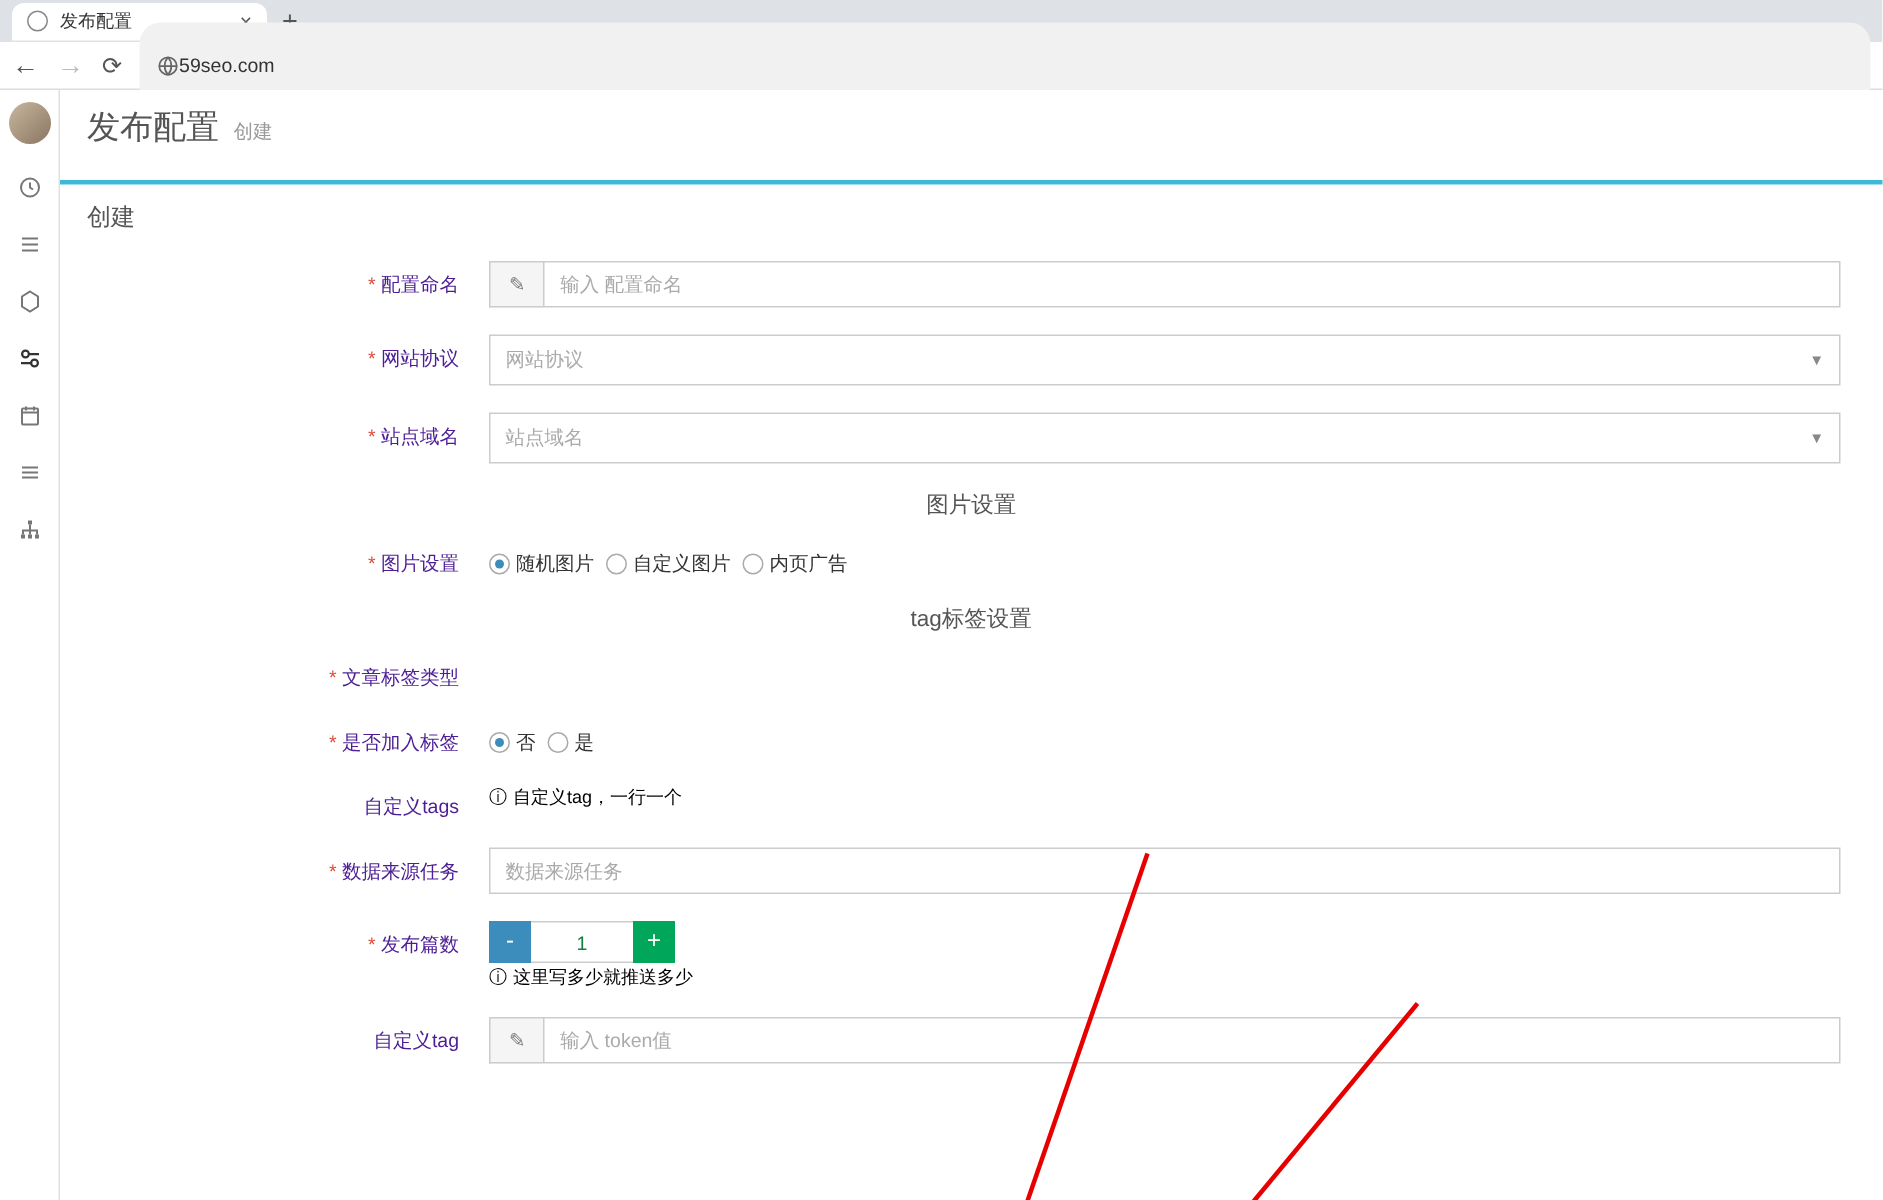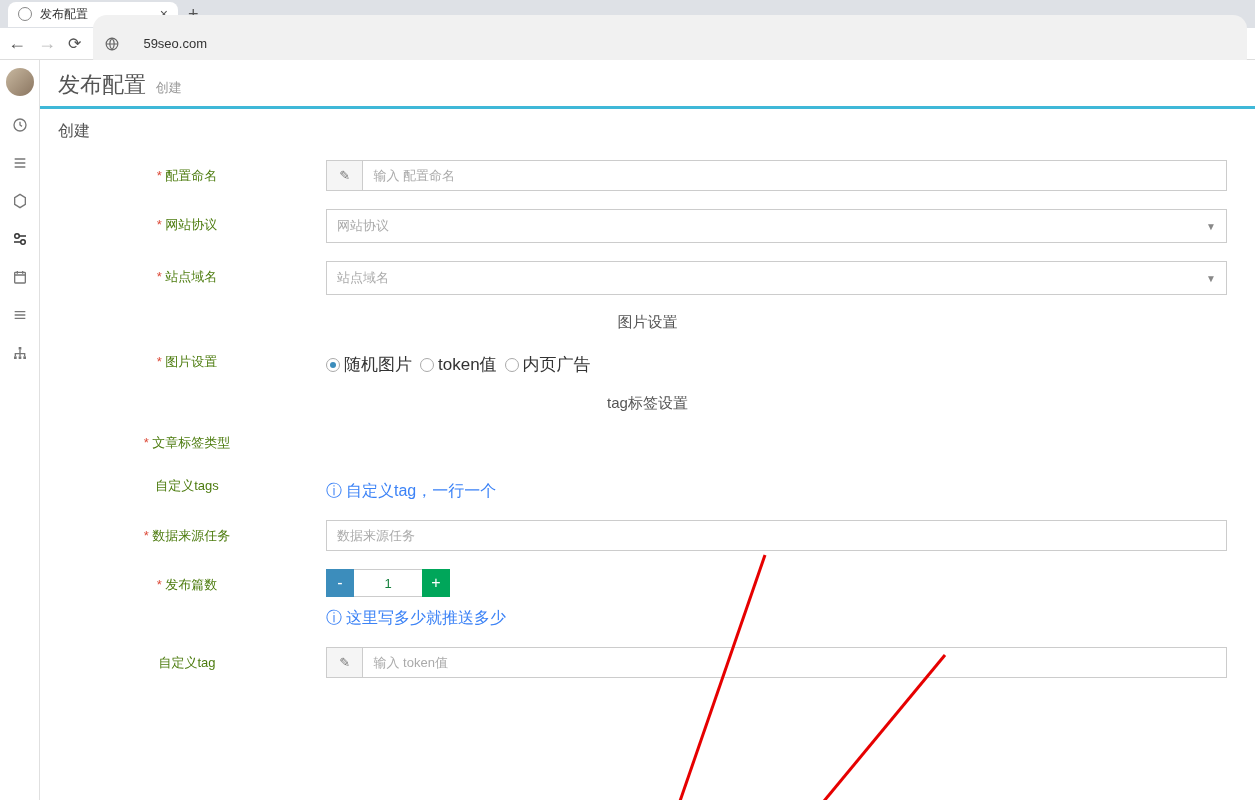--- a/index.html
+++ b/index.html
@@ -9,58 +9,58 @@
   .browser-chrome { background: #dee1e6; }
   .tab-bar { display: flex; align-items: center; height: 28px; padding-left: 8px; }
   .tab { background: #fff; border-radius: 8px 8px 0 0; padding: 4px 10px; display: flex; align-items: center; gap: 8px; font-size: 12px; min-width: 170px; }
   .tab-icon { width: 14px; height: 14px; border: 1px solid #888; border-radius: 50%; display: inline-block; position: relative; }
   .tab-close { cursor: pointer; color: #555; font-size: 14px; margin-left: auto; }
   .new-tab { color: #555; font-size: 18px; padding: 0 10px; cursor: pointer; }
   .addr-bar { background: #fff; display: flex; align-items: center; height: 32px; padding: 0 8px; gap: 12px; border-bottom: 1px solid #ddd; }
   .nav-arrow { color: #555; font-size: 18px; cursor: pointer; }
   .nav-arrow.disabled { color: #bbb; }
   .reload { font-size: 16px; }
-  .addr-box { flex: 1; display: flex; align-items: center; background: #f1f1f1; border-radius: 14px; padding: 21px 12px; gap: 24px; }
+  .addr-box { flex: 1; display: flex; align-items: center; background: #f1f1f1; border-radius: 14px; padding: 21px 12px; gap: 0; }
   .addr-box .site-icon { width: 14px; height: 14px; display: inline-block; }
   
   
   .app { display: flex; height: calc(100vh - 60px); }
   .sidebar { width: 40px; background: #fff; border-right: 1px solid #e0e0e0; display: flex; flex-direction: column; align-items: center; padding-top: 8px; gap: 20px; }
   .avatar { width: 28px; height: 28px; border-radius: 50%; background: linear-gradient(135deg,#c8b8a0,#8a7560); }
   .side-icon { width: 18px; height: 18px; color: #777; cursor: pointer; display: flex; align-items: center; justify-content: center; }
   .side-icon.active { color: #333; }
   
   .main { flex: 1; overflow-y: auto; background: #fff; }
-  .page-header { padding: 10px 18px 6px; border-bottom: 3px solid #3fb8d8; }
+  .page-header { padding: 10px 18px 20px; border-bottom: 3px solid #3fb8d8; }
   .page-title { font-size: 22px; color: #555; font-weight: 400; display: inline; }
   .page-sub { font-size: 13px; color: #999; margin-left: 6px; }
   .section-title { font-size: 16px; color: #555; padding: 12px 18px 8px; }
   
   .form { padding: 10px 28px 40px; position: relative; }
   .form-row { display: flex; align-items: flex-start; margin-bottom: 18px; }
-  .form-label { width: 258px; text-align: center; padding-right: 20px; padding-top: 7px; font-size: 13px; color: #4d7c0f; }
+  .form-label { width: 258px; text-align: right; padding-right: 20px; padding-top: 7px; font-size: 13px; color: #4c1d95; }
   .required::before { content: "* "; color: #dd4b39; }
   .form-control-wrap { flex: 1; max-width: 920px; }
   
   .input-group { display: flex; }
   .input-prefix { width: 38px; border: 1px solid #ccc; border-right: none; background: #f5f5f5; display: flex; align-items: center; justify-content: center; color: #777; }
   .form-input, .form-select, .form-textarea { width: 100%; border: 1px solid #ccc; padding: 7px 10px; font-size: 13px; font-family: inherit; color: #15803d; }
   .form-input::placeholder, .form-textarea::placeholder { color: #aaa; }
   .form-select { display: flex; justify-content: space-between; align-items: center; color: #aaa; cursor: pointer; background: #fff; }
   .form-select .caret { color: #888; font-size: 10px; }
   .form-textarea { min-height: 106px; resize: vertical; }
   
   .center-heading { text-align: center; font-size: 15px; color: #555; margin: 8px 0 14px; }
   
   .radio-group { display: flex; flex-wrap: wrap; gap: 14px 8px; padding-top: 7px; }
-  .radio-item { display: flex; align-items: center; gap: 4px; cursor: pointer; font-size: 17px; }
+  .radio-item { display: flex; align-items: center; gap: 4px; cursor: pointer; font-size: 13px; }
   .radio-dot { width: 14px; height: 14px; border: 1px solid #aaa; border-radius: 50%; display: inline-block; position: relative; background: #fff; }
   .radio-item.checked .radio-dot::after { content: ""; position: absolute; width: 6px; height: 6px; background: #3c8dbc; border-radius: 50%; top: 3px; left: 3px; }
   
-  .help-text { color: #3b82f6; font-size: 16px; margin-top: 11px; }
+  .help-text { color: #000000; font-size: 12px; margin-top: 1px; }
   .help-text .info-icon { margin-right: 4px; }
   
   .stepper { display: flex; }
   .step-btn { width: 28px; height: 28px; border: none; color: #fff; font-size: 16px; cursor: pointer; }
   .step-minus { background: #3c8dbc; }
   .step-plus { background: #00a65a; }
   .step-val { width: 68px; text-align: center; border: 1px solid #ccc; border-left: none; border-right: none; }
   .arrow-svg { position: absolute; pointer-events: none; }
 </style>
 </head>
@@ -181,36 +181,51 @@
       <div class="form-row">
         <div class="form-label required">图片设置</div>
         <div class="form-control-wrap">
           <div class="radio-group" id="rg-img">
               <label class="radio-item checked">
                 <span class="radio-dot"></span>
                 <span>随机图片</span>
               </label>
               <label class="radio-item">
                 <span class="radio-dot"></span>
-                <span>token值</span>
+                <span>自定义图片</span>
               </label>
               <label class="radio-item">
                 <span class="radio-dot"></span>
                 <span>内页广告</span>
               </label>
             </div>
         </div>
       </div>
 
       <div class="center-heading">tag标签设置</div>
 
       <div class="form-row">
         <div class="form-label required">文章标签类型</div>
       </div>
 
+      <div class="form-row">
+        <div class="form-label required">是否加入标签</div>
+        <div class="form-control-wrap">
+          <div class="radio-group" id="rg-addtag">
+              <label class="radio-item checked">
+                <span class="radio-dot"></span>
+                <span>否</span>
+              </label>
+              <label class="radio-item">
+                <span class="radio-dot"></span>
+                <span>是</span>
+              </label>
+            </div>
+        </div>
+      </div>
 
       <div class="form-row">
         <div class="form-label">自定义tags</div>
         <div class="form-control-wrap">
           <div class="help-text"><span class="info-icon">ⓘ</span><span>自定义tag，一行一个</span></div>
         </div>
       </div>
 
       <div class="form-row">
         <div class="form-label required">数据来源任务</div>

